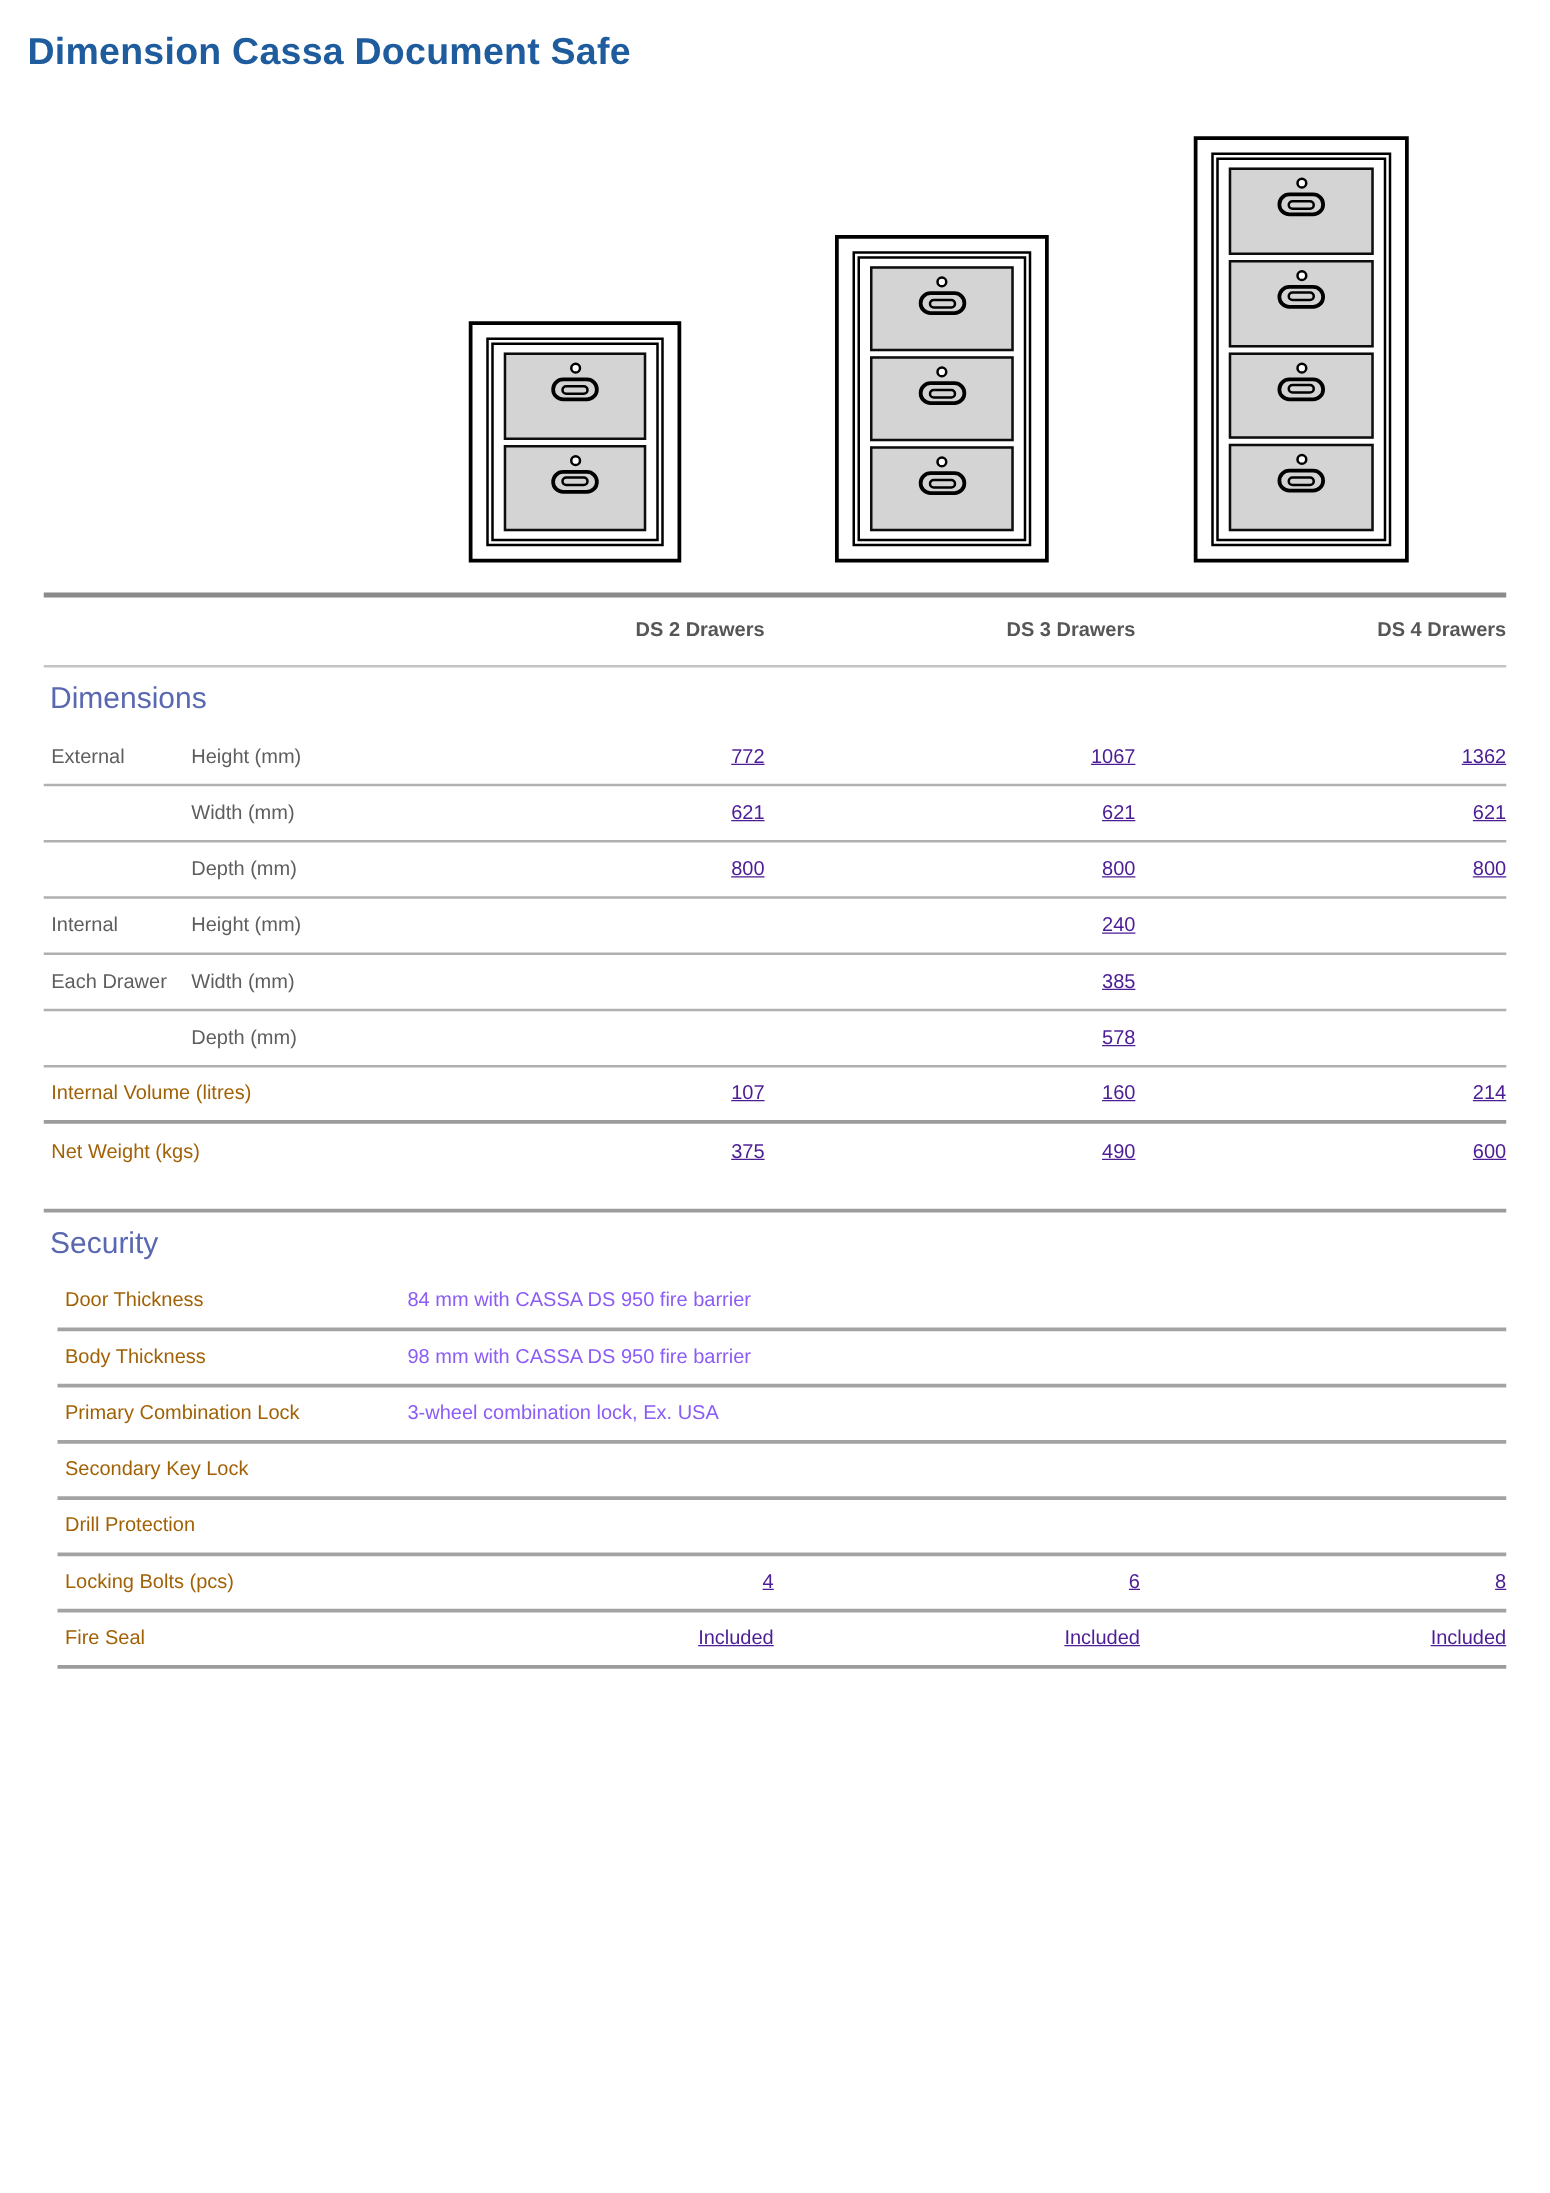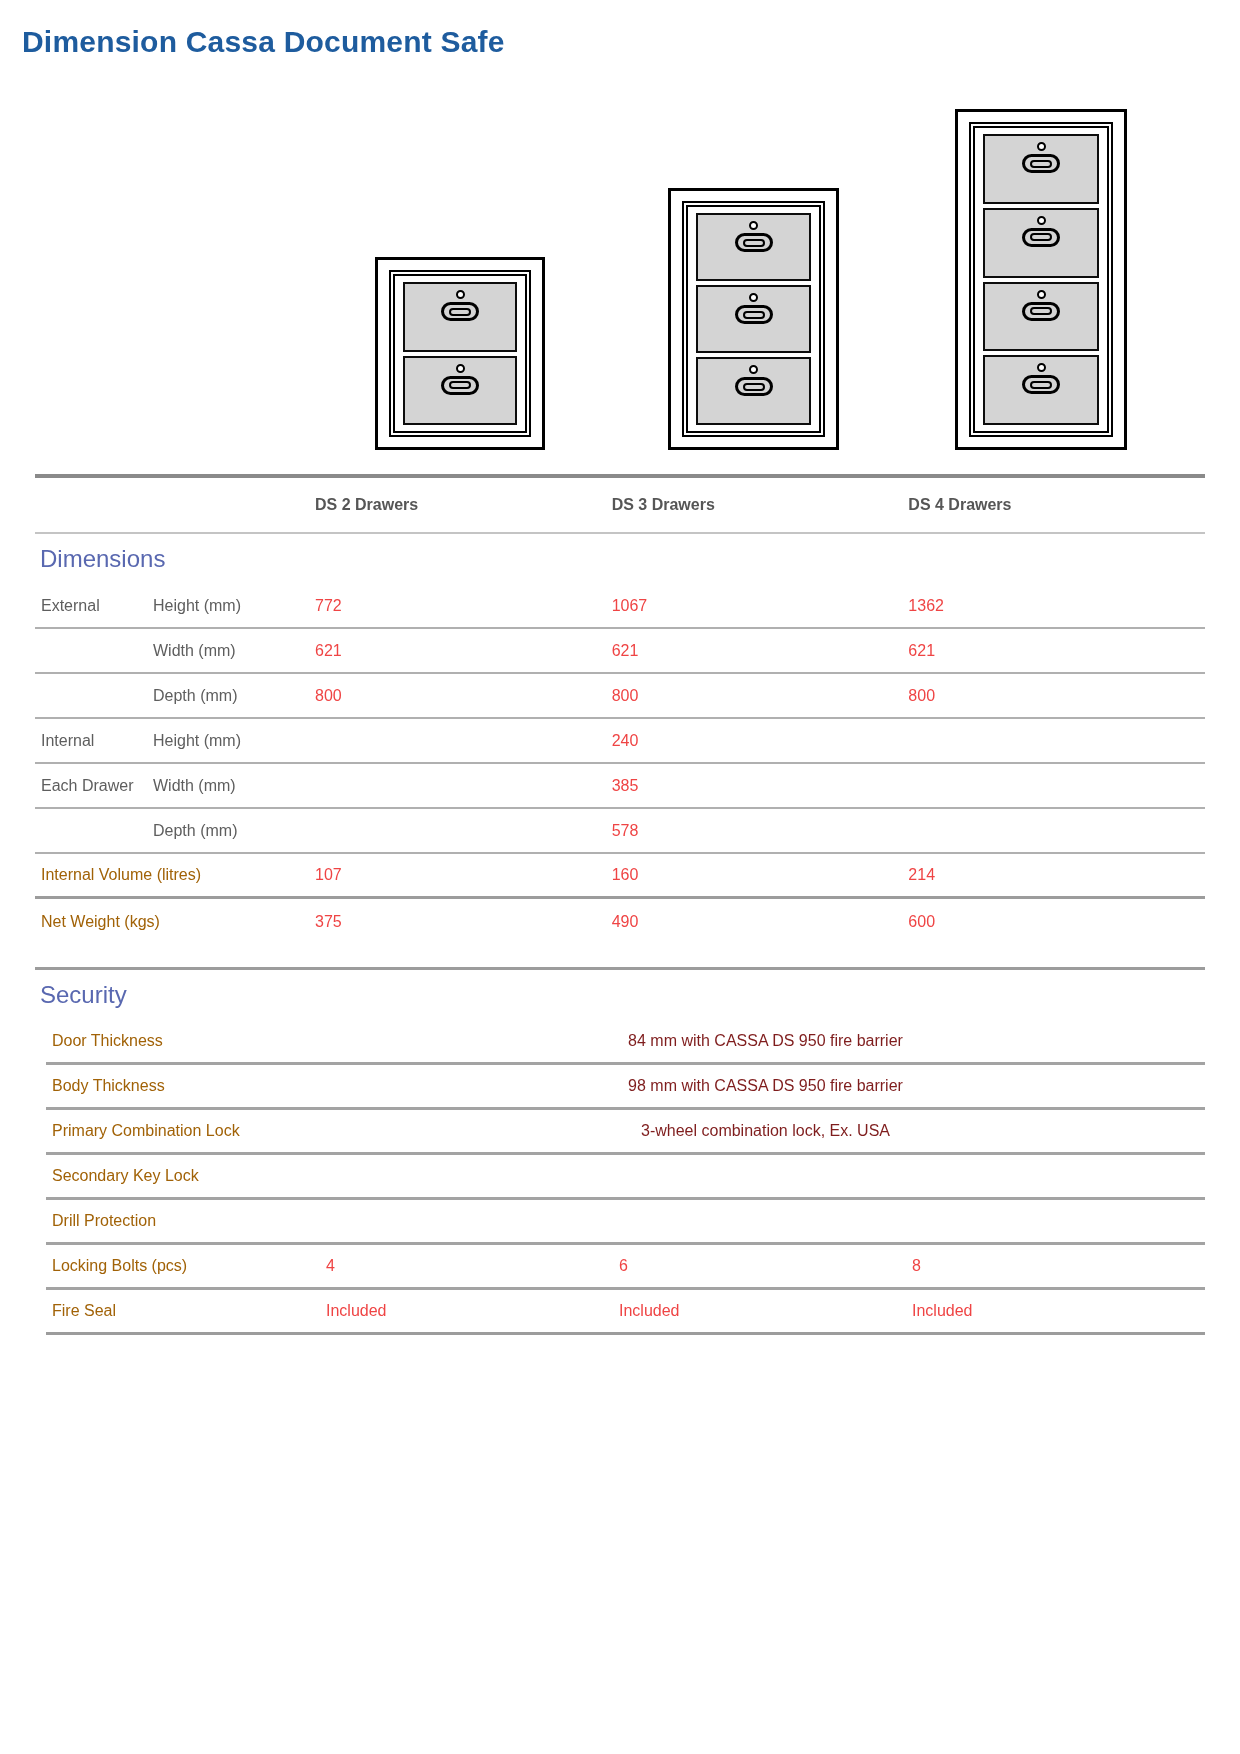--- a/index.html
+++ b/index.html
@@ -45,35 +45,35 @@
   .spec-table {
     position:absolute; left:35px; top:474px; width:1170px;
     border-top:4px solid #8a8a8a; font-size:16px;
   }
   .row {
     display:grid;
     grid-template-columns:118px 162px 1fr 1fr 1fr;
     align-items:center;
   }
   .r-head { height:56px; border-bottom:2px solid #c4c4c4; }
-  .col-head { text-align:left; font-weight:700; color:#565656; }
+  .col-head { text-align:right; font-weight:700; color:#565656; }
   .sec-heading-row { height:50px; display:flex; align-items:center; }
   .sec-heading { font-size:24px; font-weight:400; color:#5968b0; padding-left:5px; }
   .d-row { height:45px; border-bottom:2px solid #b0b0b0; }
   .d-row.thick { border-bottom:3px solid #9c9c9c; }
   .d-row.noline { border-bottom:none; }
   .s-row { height:45px; border-bottom:3px solid #a3a3a3;margin-left:11px; }
   .s-row.thick-end { border-bottom:3px solid #9c9c9c; }
   .spacer { height:23px; }
   .security-block { border-top:3px solid #9c9c9c; }
   .cell-group { padding-left:6px; color:#5e5e5e; }
   .cell-label { color:#5e5e5e; }
   .wide-label { grid-column:1 / 3; padding-left:6px; color:#a16207; }
-  .value { text-align:left; color:#ef4444; }
-  .merged-value { grid-column:3 / 6; text-align:center; color:#7f1d1d; }
+  .value { text-align:right; color:#4c1d95;text-decoration:underline; }
+  .merged-value { grid-column:3 / 6; text-align:left; color:#8b5cf6; }
 </style>
 </head>
 <body>
 
 <div>
 
   <div class="page-title">Dimension Cassa Document Safe</div>
 
   <div class="safe safe-ds2">
     <div class="frame2">

